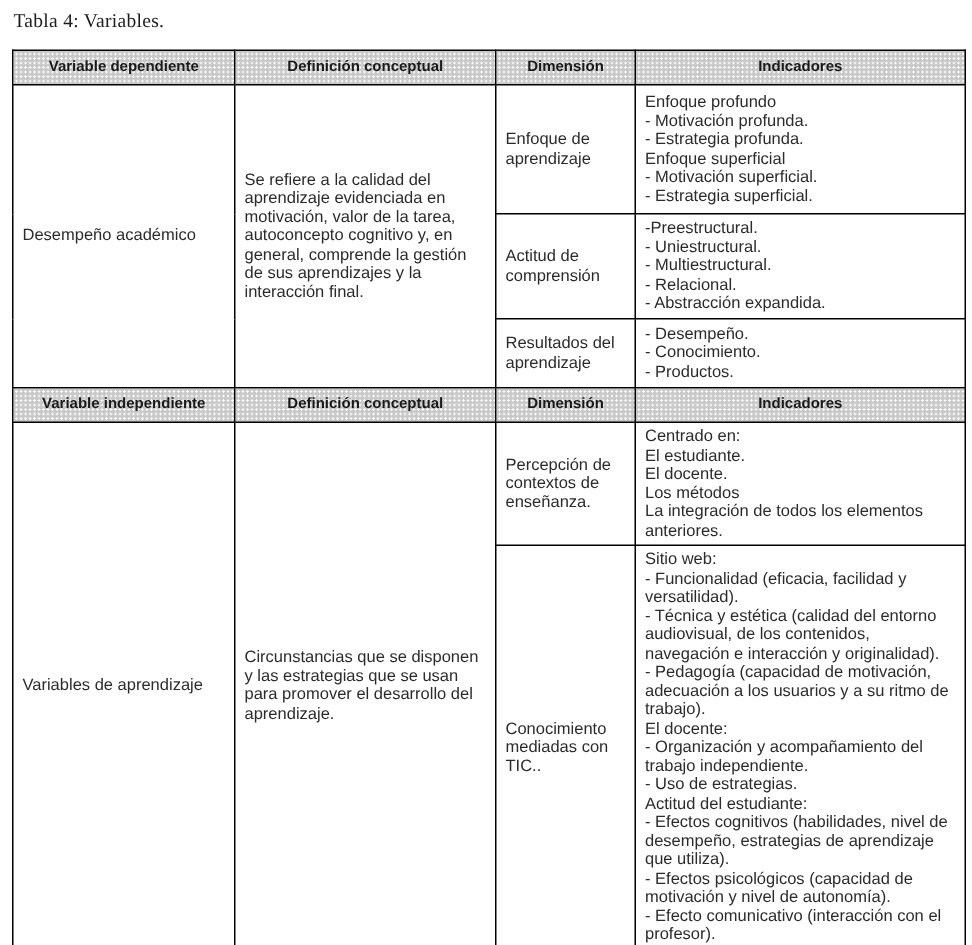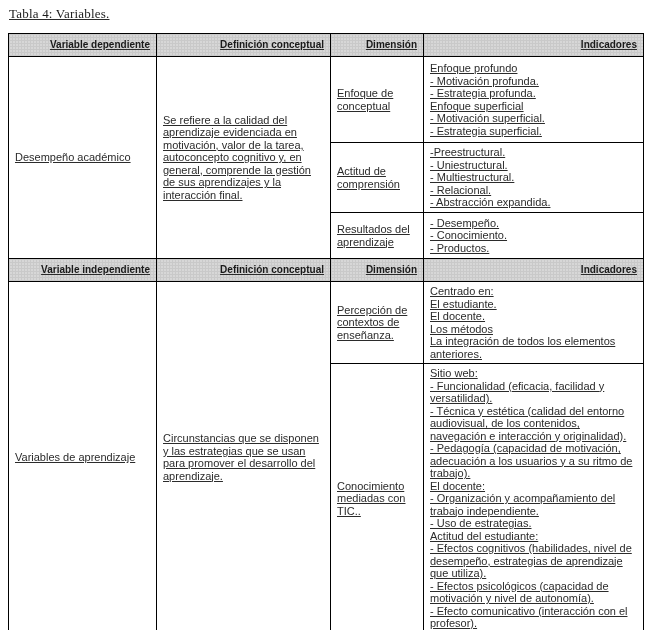--- a/index.html
+++ b/index.html
@@ -4,21 +4,20 @@
 <style>
   html, body { margin: 0; padding: 0; background: #ffffff; }
   .page {
     position: relative;
     width: 648px;
     height: 630px;
     background: #ffffff;
     font-family: "Liberation Sans", sans-serif;
     color: #2b2b2b;
     overflow: hidden;
-    text-decoration: underline;
   }
   .doc-title {
     font-family: "Liberation Serif", "DejaVu Serif", serif;
     font-size: 13px;
     color: #1c1c1c;
     padding: 6px 0 0 9px;
     letter-spacing: 0.2px;
   }
   table.vars {
     border-collapse: collapse;
@@ -33,21 +32,21 @@
     vertical-align: middle;
     font-size: 11px;
     line-height: 12.5px;
     overflow: hidden;
     word-wrap: break-word;
   }
   table.vars th {
     background-color: #c9c9c9;
     background-image: radial-gradient(#ffffff 0.6px, rgba(255,255,255,0) 0.7px);
     background-size: 3px 3px;
-    text-align: right;
+    text-align: center;
     font-weight: 700;
     font-size: 10px;
     height: 16px;
     color: #1a1a1a;
   }
   td.multiline { white-space: pre-line; }
   td.v-top { vertical-align: top; padding-top: 5px; }
   tr.row-a { height: 86px; }
   tr.row-b { height: 70px; }
   tr.row-c { height: 46px; }
@@ -71,21 +70,21 @@
     <tbody>
         <tr>
       <th>Variable dependiente</th>
       <th>Definición conceptual</th>
       <th>Dimensión</th>
       <th>Indicadores</th>
     </tr>
     <tr class="row-a">
       <td rowspan="3">Desempeño académico</td>
       <td rowspan="3">Se refiere a la calidad del aprendizaje evidenciada en motivación, valor de la tarea, autoconcepto cognitivo y, en general, comprende la gestión de sus aprendizajes y la interacción final.</td>
-      <td>Enfoque de conceptual</td>
+      <td>Enfoque de aprendizaje</td>
       <td class="multiline">Enfoque profundo
 - Motivación profunda.
 - Estrategia profunda.
 Enfoque superficial
 - Motivación superficial.
 - Estrategia superficial.</td>
     </tr>
     <tr class="row-b">
       <td>Actitud de comprensión</td>
       <td class="multiline">-Preestructural.

